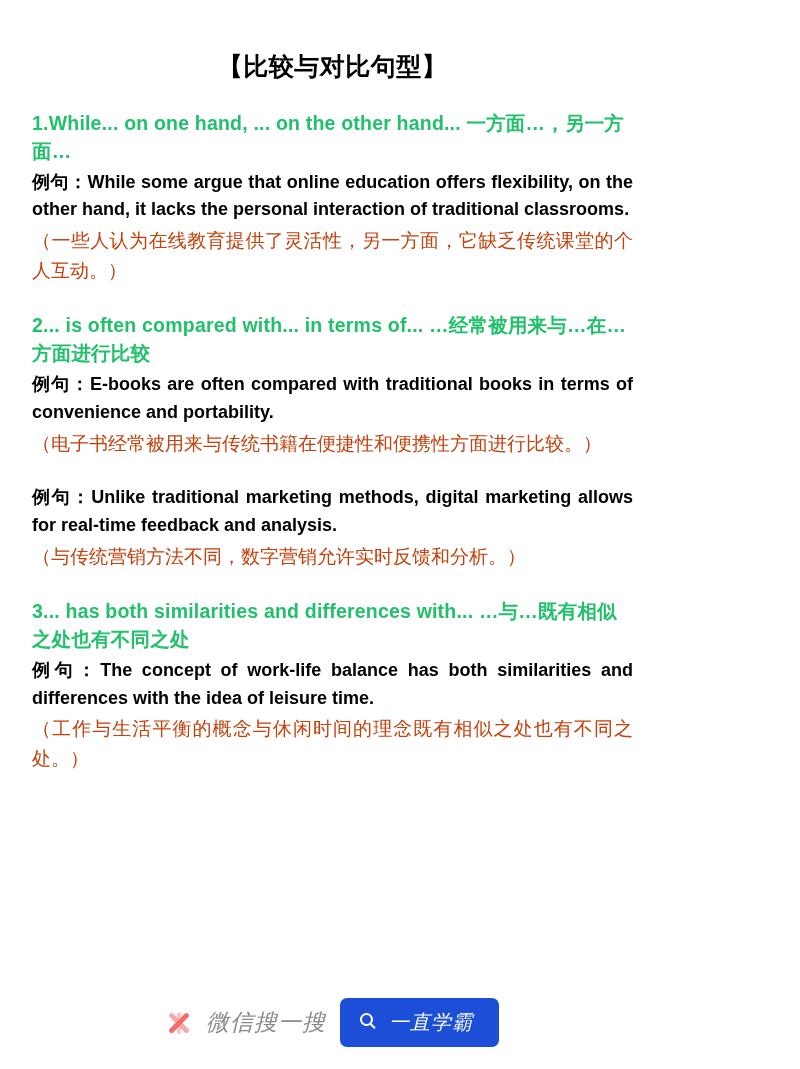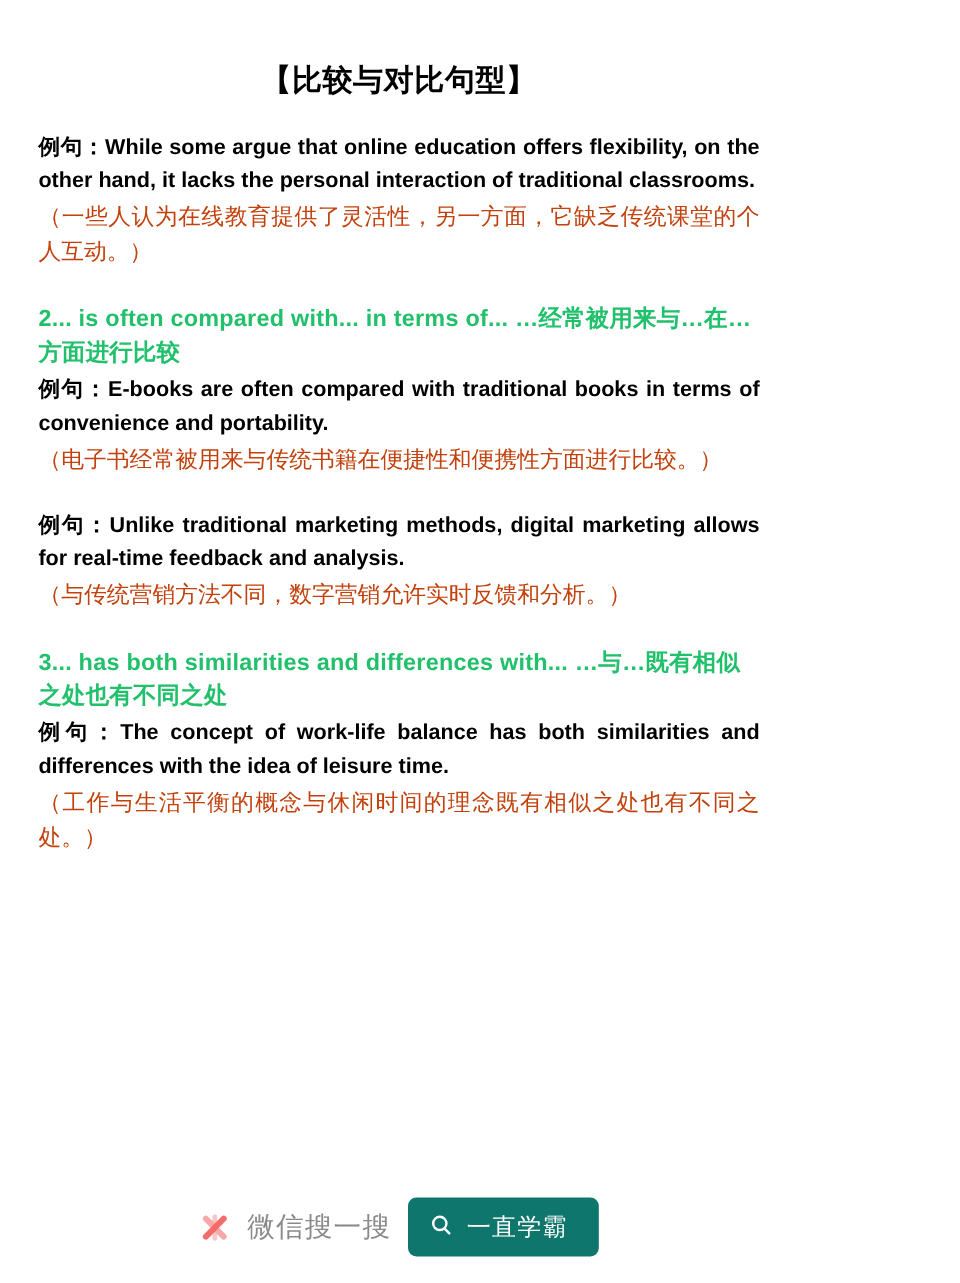--- a/index.html
+++ b/index.html
@@ -58,20 +58,21 @@
     color: #c2410c;
   }
   .footer {
     position: absolute;
     left: 0;
     right: 0;
     bottom: 22px;
     display: flex;
     justify-content: center;
     align-items: center;
+    font-style: italic;
   }
   .footer-box {
     display: flex;
     align-items: center;
     gap: 14px;
     padding: 0 6px;
   }
   .wx-logo {
     width: 26px;
     height: 26px;
@@ -93,21 +94,21 @@
   .wx-logo span.c { background:#f7c6c6; width: 22px; transform: translate(-50%,-50%) rotate(90deg); height:4px; }
   .footer-label {
     font-size: 23px;
     color: #8a8a8a;
     letter-spacing: 1px;
   }
   .search-pill {
     display: flex;
     align-items: center;
     gap: 10px;
-    background: #0f766e;
+    background: #1d4ed8;
     border-radius: 7px;
     padding: 11px 26px 11px 20px;
   }
   .search-pill .mag {
     width: 19px;
     height: 19px;
     display: inline-block;
     position: relative;
   }
   .search-pill .mag i {
@@ -136,20 +137,21 @@
   }
 </style>
 </head>
 <body>
 
 <div class="page">
 
   <div class="doc-title">【比较与对比句型】</div>
 
   <div class="entry">
+    <div class="entry-head">1.While... on one hand, ... on the other hand... 一方面…，另一方面…</div>
     <div class="entry-en">例句：While some argue that online education offers flexibility, on the other hand, it lacks the personal interaction of traditional classrooms.</div>
     <div class="entry-cn">（一些人认为在线教育提供了灵活性，另一方面，它缺乏传统课堂的个人互动。）</div>
   </div>
 
   <div class="entry">
     <div class="entry-head">2... is often compared with... in terms of... …经常被用来与…在…方面进行比较</div>
     <div class="entry-en">例句：E-books are often compared with traditional books in terms of convenience and portability.</div>
     <div class="entry-cn">（电子书经常被用来与传统书籍在便捷性和便携性方面进行比较。）</div>
   </div>
 

